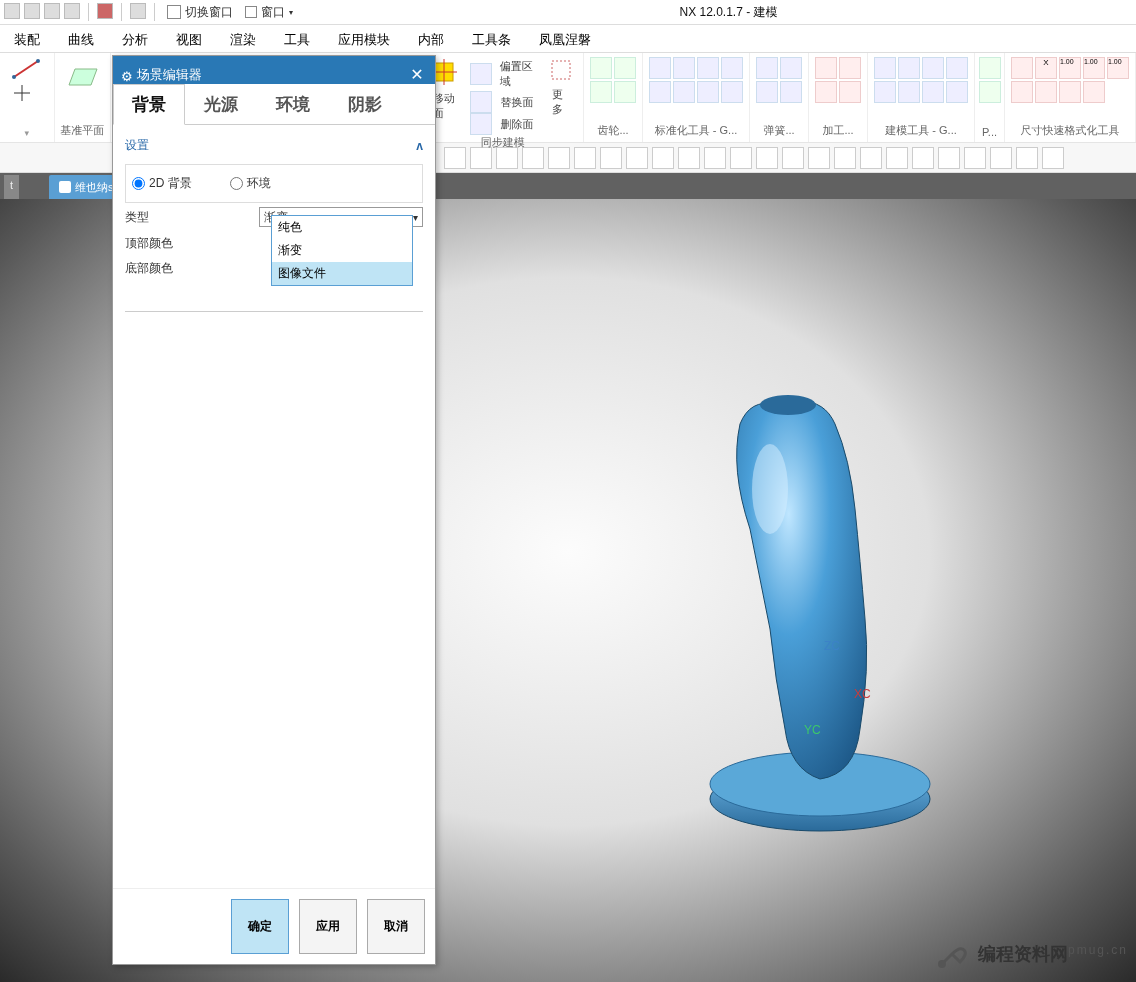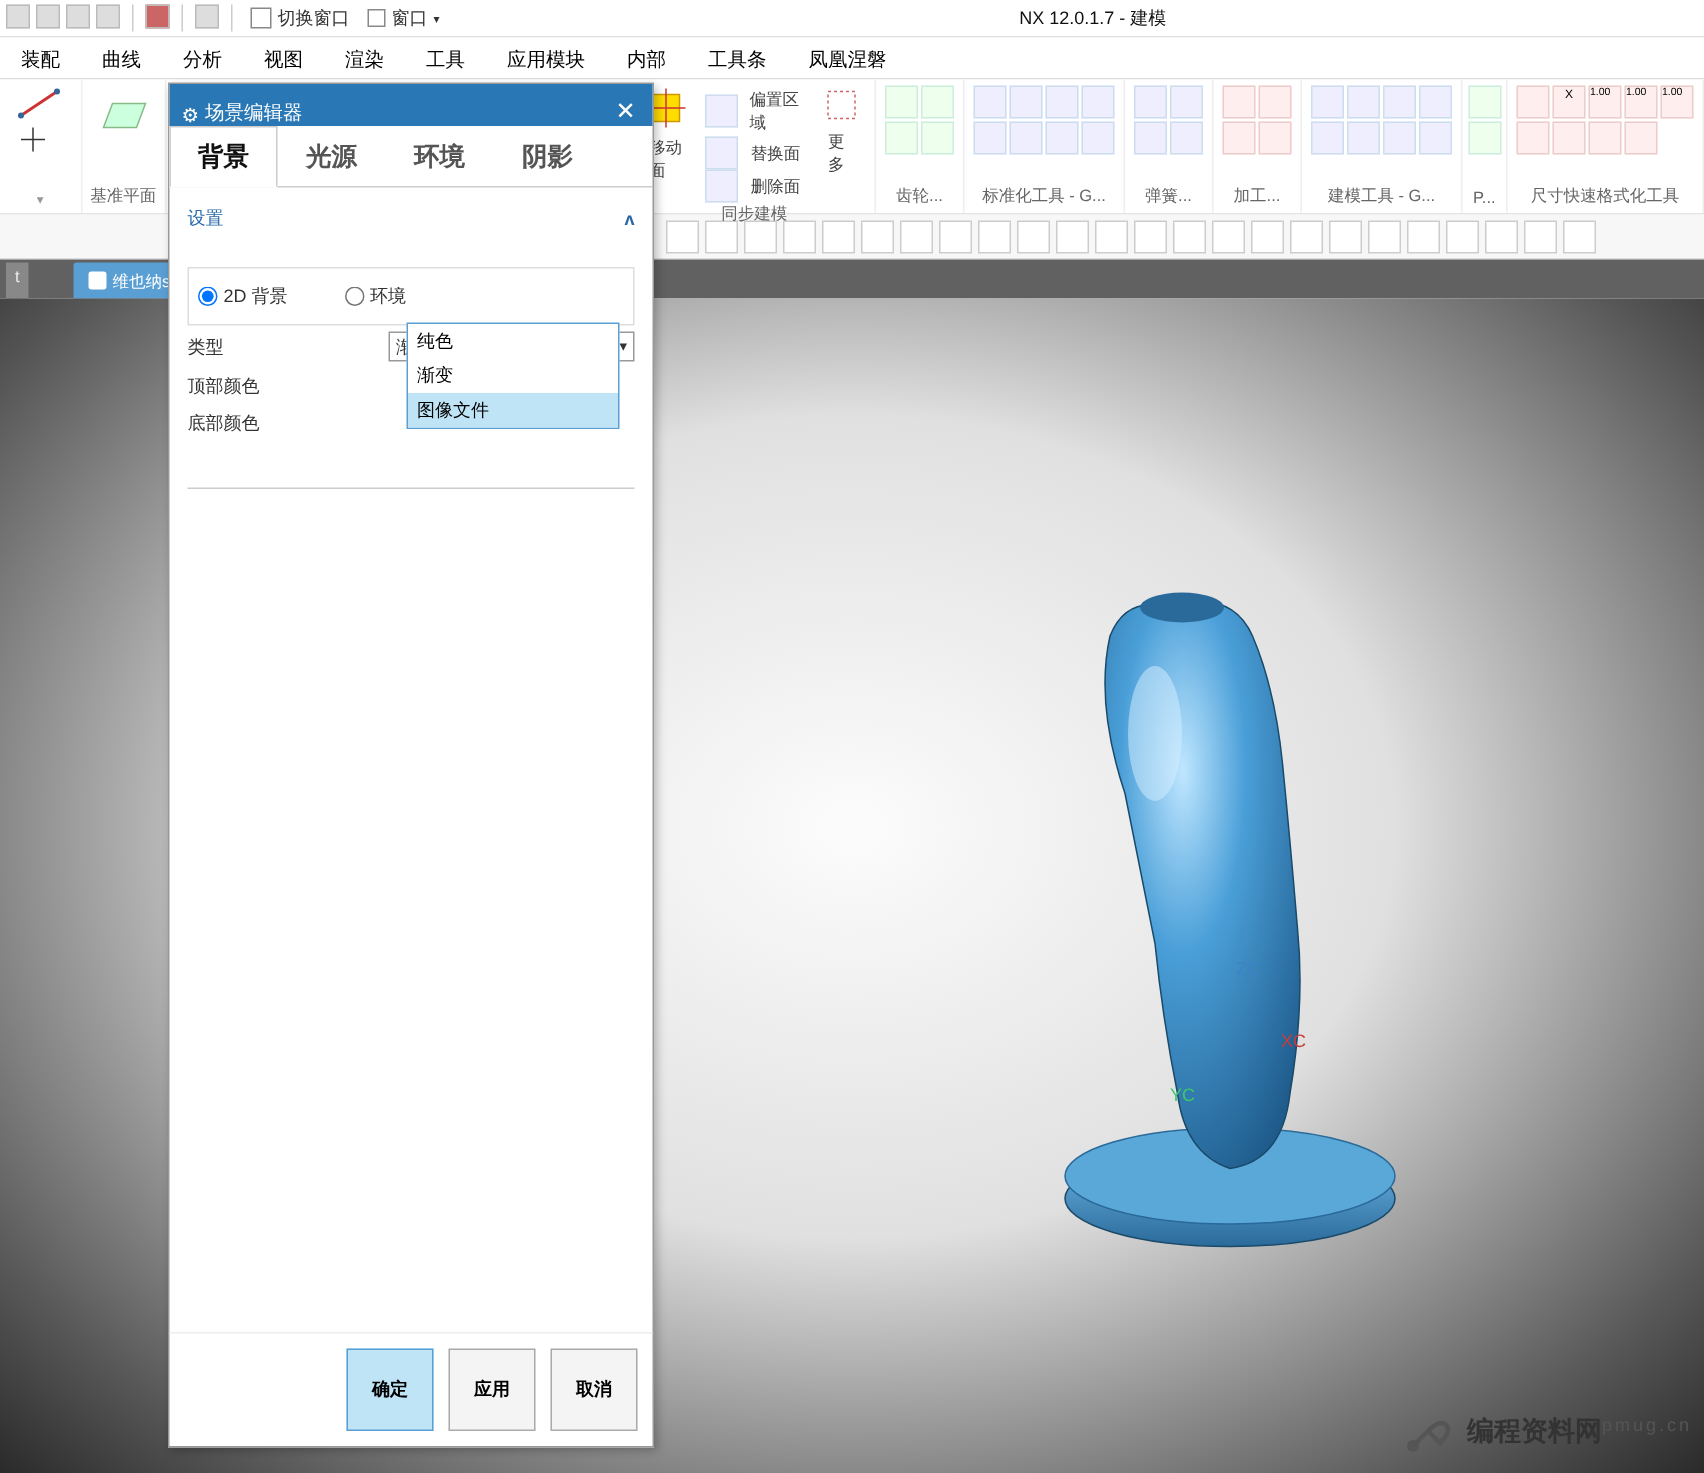--- a/index.html
+++ b/index.html
@@ -30,36 +30,36 @@
 
 .tabbar { height: 26px; background: #616161; display: flex; align-items: flex-end; }
 .doc-tab { height: 24px; background: #5a9fd4; color: #fff; font-size: 11px; padding: 4px 10px; display: flex; align-items: center; gap: 4px; border-radius: 2px 2px 0 0; margin-left: 30px;}
 .doc-tab-ghost { height: 24px; background: #888; color: #eee; font-size: 11px; padding: 4px 6px; margin-left: 4px;}
 
 .viewport { position: absolute; left: 0; top: 199px; width: 1136px; height: 783px; background: radial-gradient(ellipse at 50% 45%, #fcfcfc 0%, #e0e0e0 45%, #585858 85%, #2a2a2a 100%); }
 .model-placeholder { position: absolute; left: 680px; top: 180px; width: 270px; height: 470px; }
 .axis-label { position: absolute; font-size: 12px; font-weight: 500; }
 .axis-zc { color: #3c82c7; left: 824px; top: 440px; }
 .axis-xc { color: #c73c3c; left: 854px; top: 488px; }
-.axis-yc { color: #3cc76a; left: 780px; top: 524px; text-align: right; }
+.axis-yc { color: #3cc76a; left: 804px; top: 524px; text-align: right; }
 
 .watermark { position: absolute; right: 8px; bottom: 8px; display: flex; align-items: center; gap: 6px; }
 .watermark .wm-icon { width: 40px; height: 40px; }
 .watermark .wm-text { display: flex; flex-direction: row; line-height: 1.15; }
 .watermark .wm-text-main { font-size: 18px; font-weight: bold; color: #333; }
 .watermark .wm-text-sub { font-size: 12px; letter-spacing: 2px; color: #555; }
 
 .dialog { position: absolute; left: 112px; top: 55px; width: 324px; height: 910px; background: #fff; border: 1px solid #999; box-shadow: 2px 2px 6px rgba(0,0,0,0.25); display: flex; flex-direction: column; }
 .dialog-title { height: 28px; background: #2978b5; color: #fff; display: flex; align-items: flex-end; padding: 0 8px; font-size: 13px; }
 .dialog-title-close { margin-left: auto; font-size: 16px; cursor: pointer; width: 20px; text-align: center; }
 .dialog-tabs { display: flex; border-bottom: 1px solid #ccc; }
 .dtab { padding: 8px 18px; font-size: 17px; border: 1px solid transparent; border-bottom: none; cursor: default; color: #555; font-weight: bold;}
 .dtab.active { border-color: #ccc; border-bottom: 1px solid #fff; margin-bottom: -1px; color: #111; background: #fff;}
 .dialog-body { flex: 1; padding: 8px 12px; display: flex; flex-direction: column; }
-.section-head { color: #2868a8; font-size: 12px; padding: 4px 0; display: flex; justify-content: space-between; align-items: center; margin-bottom: 20px; gap: 39px;}
+.section-head { color: #2868a8; font-size: 12px; padding: 4px 0; display: flex; justify-content: space-between; align-items: center; margin-bottom: 6px; gap: 39px;}
 .section-head-arrow { font-size: 12px; color: #2868a8; font-weight: bold; }
 .form-row { display: flex; align-items: center; margin: 4px 0; font-size: 12px; color: #333; gap: 24px;}
 .radio { display: flex; align-items: center; gap: 4px; margin-right: 14px; }
 .form-label { width: 110px; color: #333; }
 .form-select { flex: 1; height: 20px; border: 1px solid #999; background: #fff; font-size: 12px; padding: 0 4px; position: relative; display: flex; align-items: center; justify-content: space-between;}
 .form-select::after { content: "▾"; font-size: 10px; }
 .dropdown-list { position: absolute; left: 158px; top: 90px; width: 142px; border: 1px solid #5a9fd4; background: #fff; z-index: 10; }
 .dropdown-item { padding: 3px 6px; font-size: 12px; cursor: default; }
 .dropdown-item.hover { background: #bfe4f5; }
 .dialog-divider { flex: 1; border-top: 1px solid #ccc; margin-top: 30px; }

